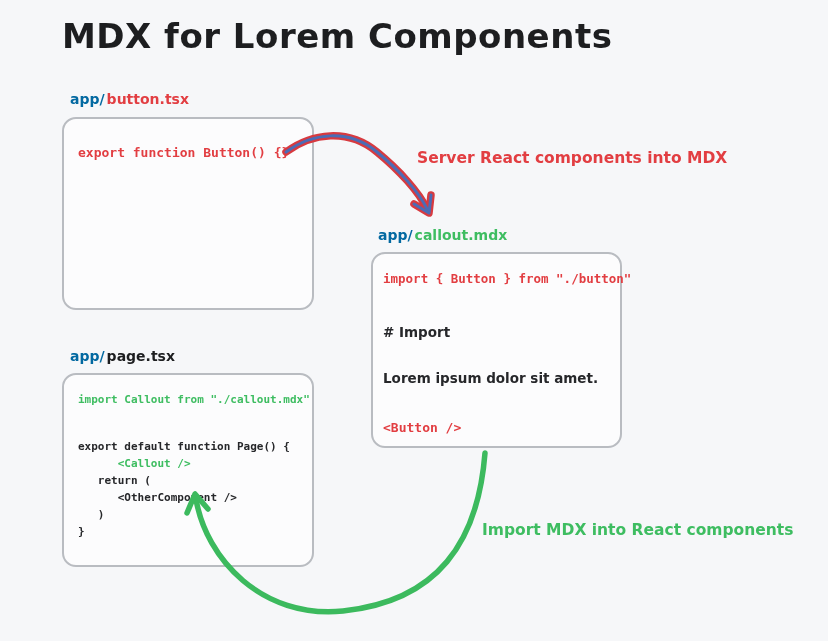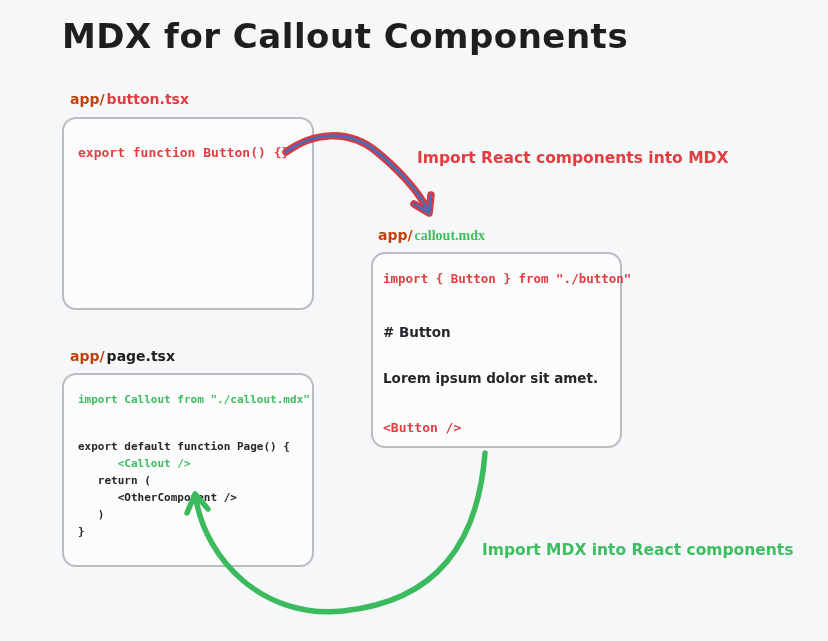--- a/index.html
+++ b/index.html
@@ -22,23 +22,23 @@
     font-weight: bold;
     letter-spacing: 0.5px;
     color: #1d1e20;
   }
   .file-label {
     position: absolute;
     font-size: 14px;
     font-weight: bold;
     white-space: nowrap;
   }
-  .lp  { color: #c2410c; margin-right: 2px; margin-top: 39px; }
+  .lp  { color: #0369a1; margin-right: 2px; margin-top: 39px; }
   .ln-red   { color: #e23e42; text-align: center; }
-  .ln-green { color: #3ebd61; font-family: Liberation Serif, serif; }
+  .ln-green { color: #3ebd61; }
   .ln-ink   { color: #1d1e20; text-align: right; }
 
   .box {
     position: absolute;
     box-sizing: border-box;
     background: #fcfcfd;
     border: 2px solid #b9bcc1;
     border-radius: 14px;
     z-index: 1;
   }
@@ -73,68 +73,68 @@
   .m-export  { margin-top: 30px; }
 
   .note {
     position: absolute;
     font-size: 15.5px;
     font-weight: bold;
     white-space: nowrap;
     z-index: 6;
   }
   .note-red   { left: 417px; top: 149px; color: #e23e42; }
-  .note-green { left: 482px; top: 521px; color: #3ebd61; margin-top: 20px; }
+  .note-green { left: 482px; top: 521px; color: #3ebd61; }
 
   .arrows {
     position: absolute;
     left: 0; top: 0;
     width: 828px; height: 641px;
     z-index: 5;
     pointer-events: none;
   }
 </style>
 </head>
 <body>
 
 <div class="stage">
 
-  <h1 class="title">MDX for Callout Components</h1>
+  <h1 class="title">MDX for Lorem Components</h1>
 
   <div class="file-label" style="left:70px; top:91px;">
     <span class="lp">app/</span><span class="ln-red">button.tsx</span>
   </div>
   <div class="box box-button">
     <div class="cl c-red">export function Button() {}</div>
   </div>
 
   <div class="file-label" style="left:378px; top:227px;">
     <span class="lp">app/</span><span class="ln-green">callout.mdx</span>
   </div>
   <div class="box box-callout">
     <div class="cl c-red">import { Button } from "./button"</div>
-    <div class="sansline c-ink m-heading"># Button</div>
+    <div class="sansline c-ink m-heading"># Import</div>
     <div class="sansline c-ink m-lorem">Lorem ipsum dolor sit amet.</div>
     <div class="cl c-red m-btn" style="font-size:13px;">&lt;Button /&gt;</div>
   </div>
 
   <div class="file-label" style="left:70px; top:348px;">
     <span class="lp">app/</span><span class="ln-ink">page.tsx</span>
   </div>
   <div class="box box-page">
     <div class="cl c-green">import Callout from "./callout.mdx"</div>
     <div class="cl c-ink m-export">export default function Page() {</div>
     <div class="cl c-green">      &lt;Callout /&gt;</div>
     <div class="cl c-ink">   return (</div>
     <div class="cl c-ink">      &lt;OtherComponent /&gt;</div>
     <div class="cl c-ink">   )</div>
     <div class="cl c-ink">}</div>
   </div>
 
-  <div class="note note-red">Import React components into MDX</div>
+  <div class="note note-red">Server React components into MDX</div>
   <div class="note note-green">Import MDX into React components</div>
 
   <svg class="arrows" viewBox="0 0 828 641" xmlns="http://www.w3.org/2000/svg">
 
     <g fill="none" stroke-linecap="round" stroke-linejoin="round">
       <path d="M286,152 C312,133 348,128 377,152 C399,170 419,192 427,209" stroke="#d73a40" stroke-width="7.5"></path>
       <path d="M431,195 L429,213 L414,204" stroke="#d73a40" stroke-width="7.5"></path>
       <path d="M286,152 C312,133 348,128 377,152 C399,170 419,192 427,209" stroke="#4b6cb5" stroke-width="3"></path>
       <path d="M431,195 L429,213 L414,204" stroke="#4b6cb5" stroke-width="3"></path>
     </g>

